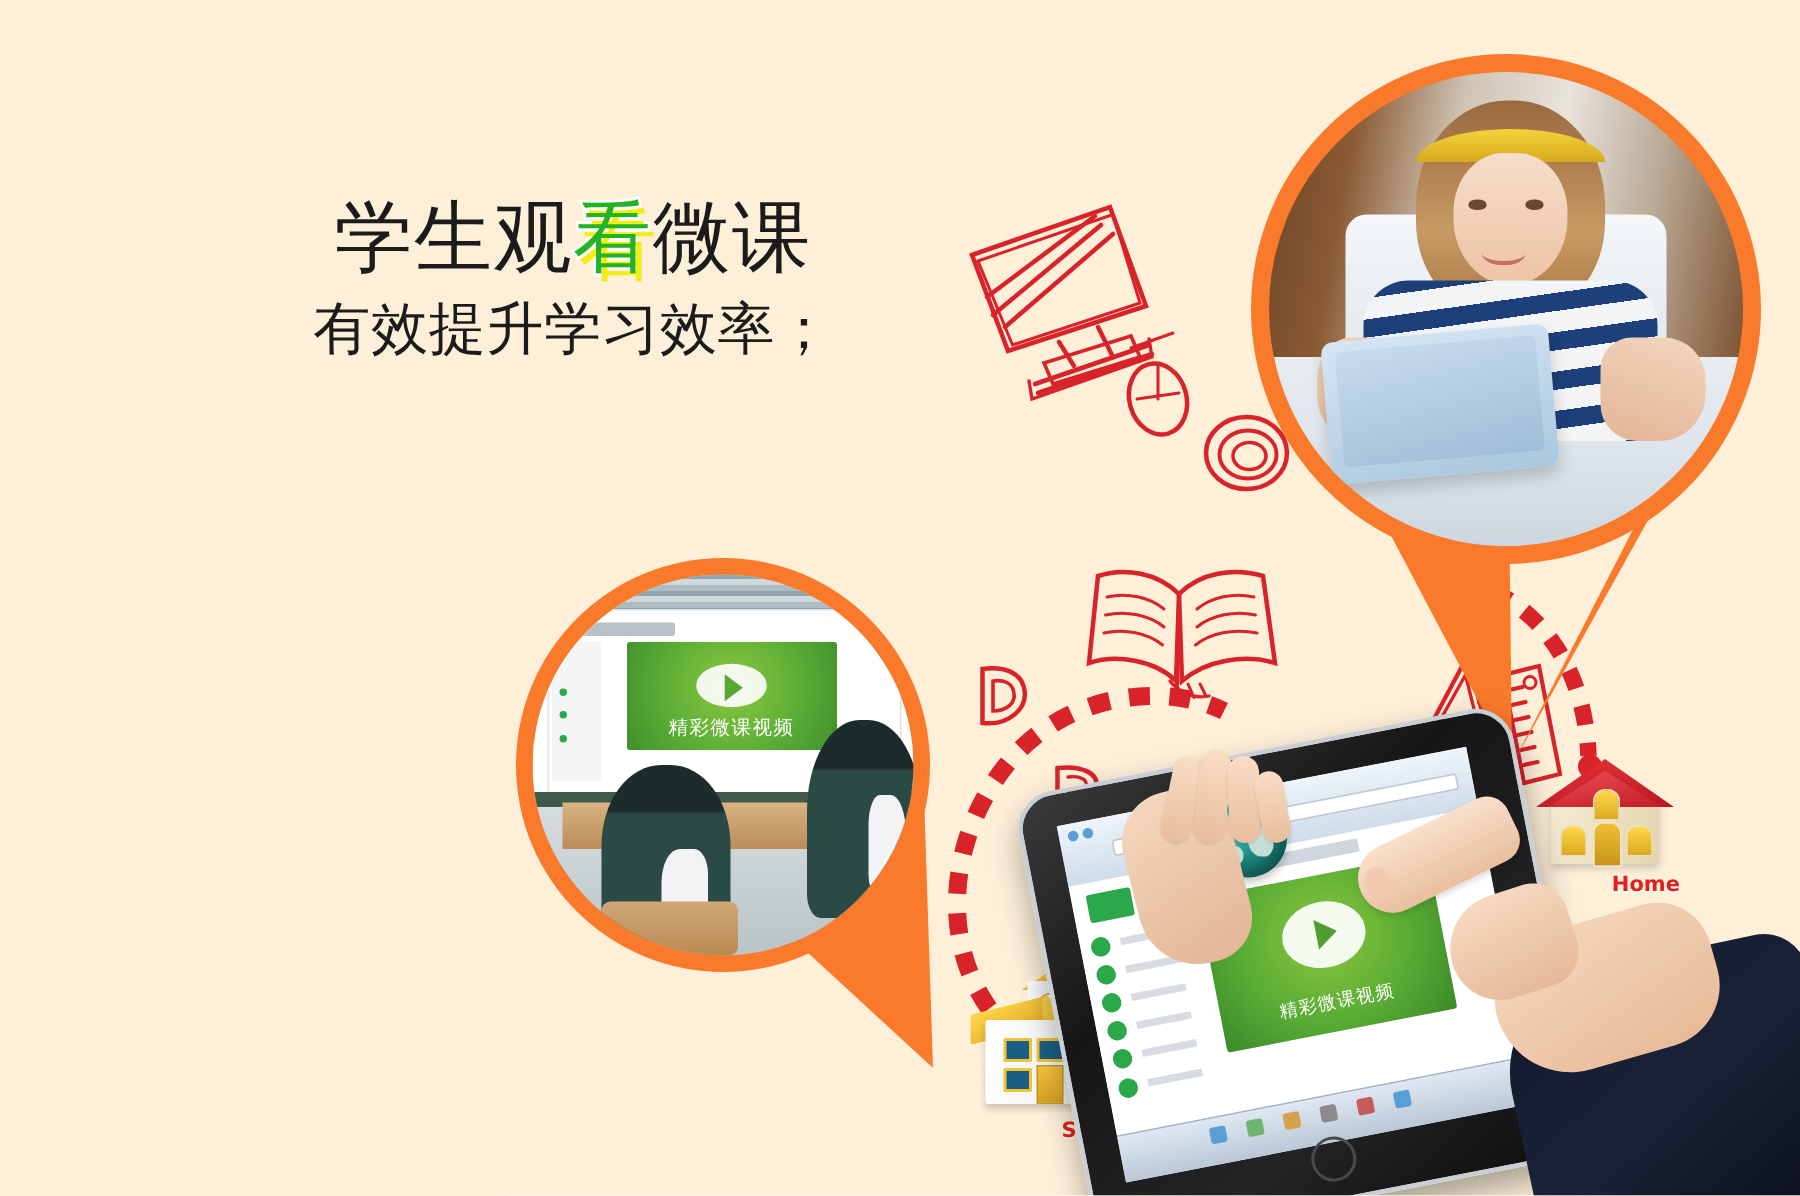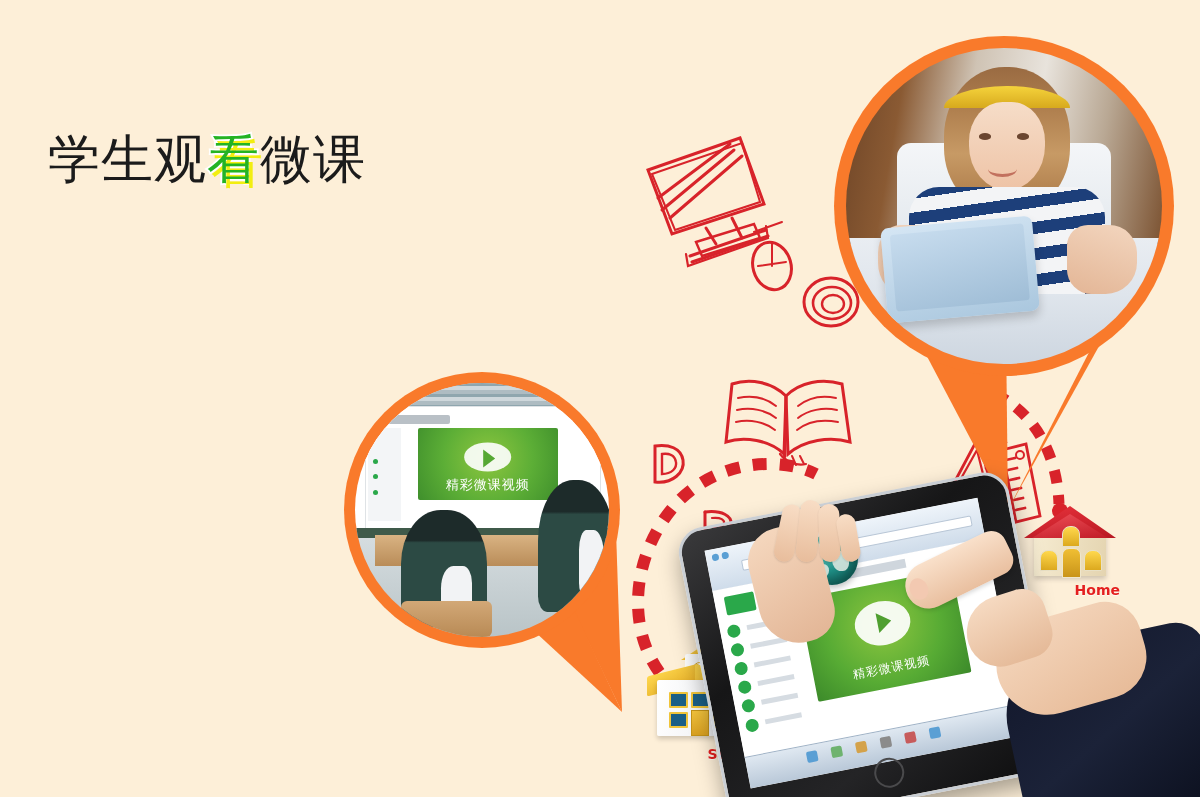--- a/index.html
+++ b/index.html
@@ -12,23 +12,24 @@
     position:relative;
     width:1200px;
     height:797px;
     overflow:hidden;
     background:#fdefd8;
   }
 
   
   #text-block{
     position:absolute;
-    left:48px; top:128px;
+    left:32px; top:128px;
     width:700px;
     z-index:40;
+    text-align:center;
   }
   #page-title{
     font-size:52px;
     line-height:62px;
     font-weight:400;
     color:#1b1b1b;
     letter-spacing:1px;
     white-space:nowrap;
     margin:0 0 6px 0;
   }
@@ -547,15 +548,16 @@
       <span class="hm-win" style="left:38px;top:24px;"></span>
       <span class="hm-win" style="left:16px;top:48px;"></span>
       <span class="hm-win" style="left:60px;top:48px;"></span>
       <span class="hm-door"></span>
     </div>
     <div class="place-label">Home</div>
   </div>
 
   <div id="text-block">
     <h1 id="page-title"><span>学生观</span><span class="hl">看</span><span>微课</span></h1>
+    <div class="subtitle-line">有效提升学习效率；</div>
   </div>
 
 </div>
 
 </body></html>

